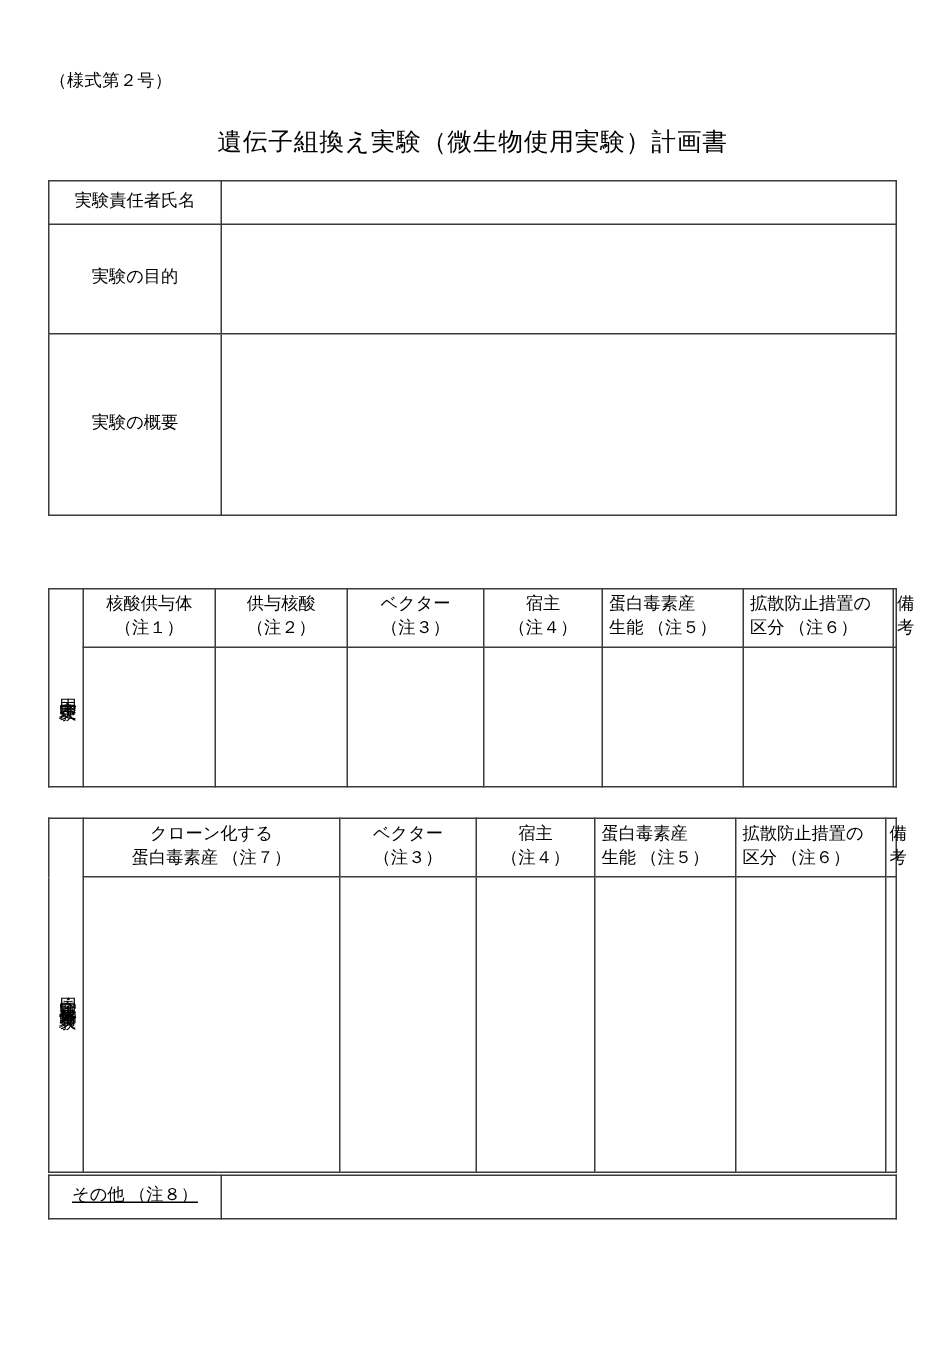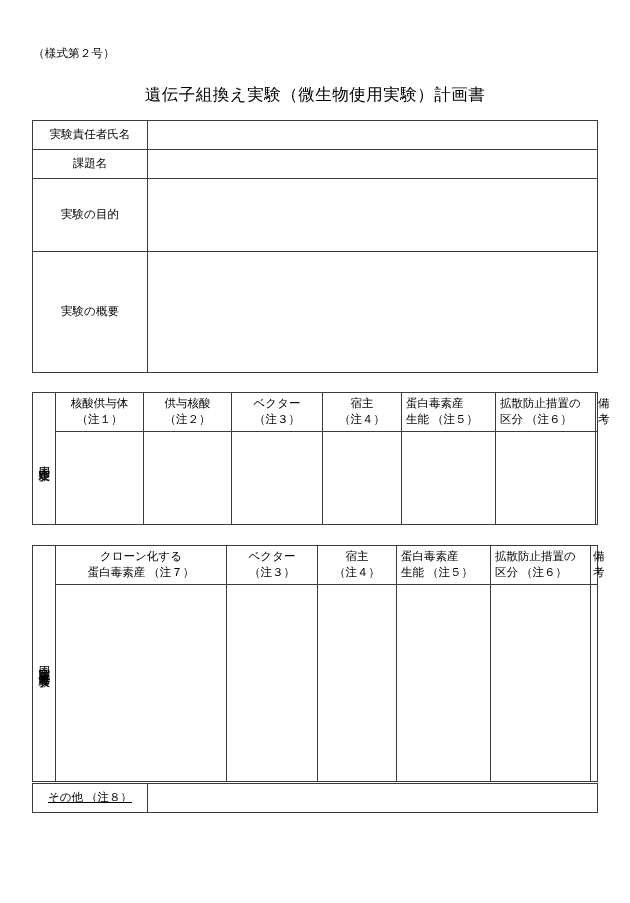--- a/index.html
+++ b/index.html
@@ -145,24 +145,20 @@
   <div class="form-no">（様式第２号）</div>
 
   <div class="doc-title">遺伝子組換え実験（微生物使用実験）計画書</div>
 
   <table id="table-header-info">
     <tbody>
         <tr>
       <td class="label">実験責任者氏名</td>
       <td class="value"></td>
     </tr>
-    <tr>
-      <td class="label">課題名</td>
-      <td class="value"></td>
-    </tr>
     <tr class="tall-a">
       <td class="label">実験の目的</td>
       <td class="value"></td>
     </tr>
     <tr class="tall-b">
       <td class="label">実験の概要</td>
       <td class="value"></td>
     </tr>
   </tbody>
     </table>

